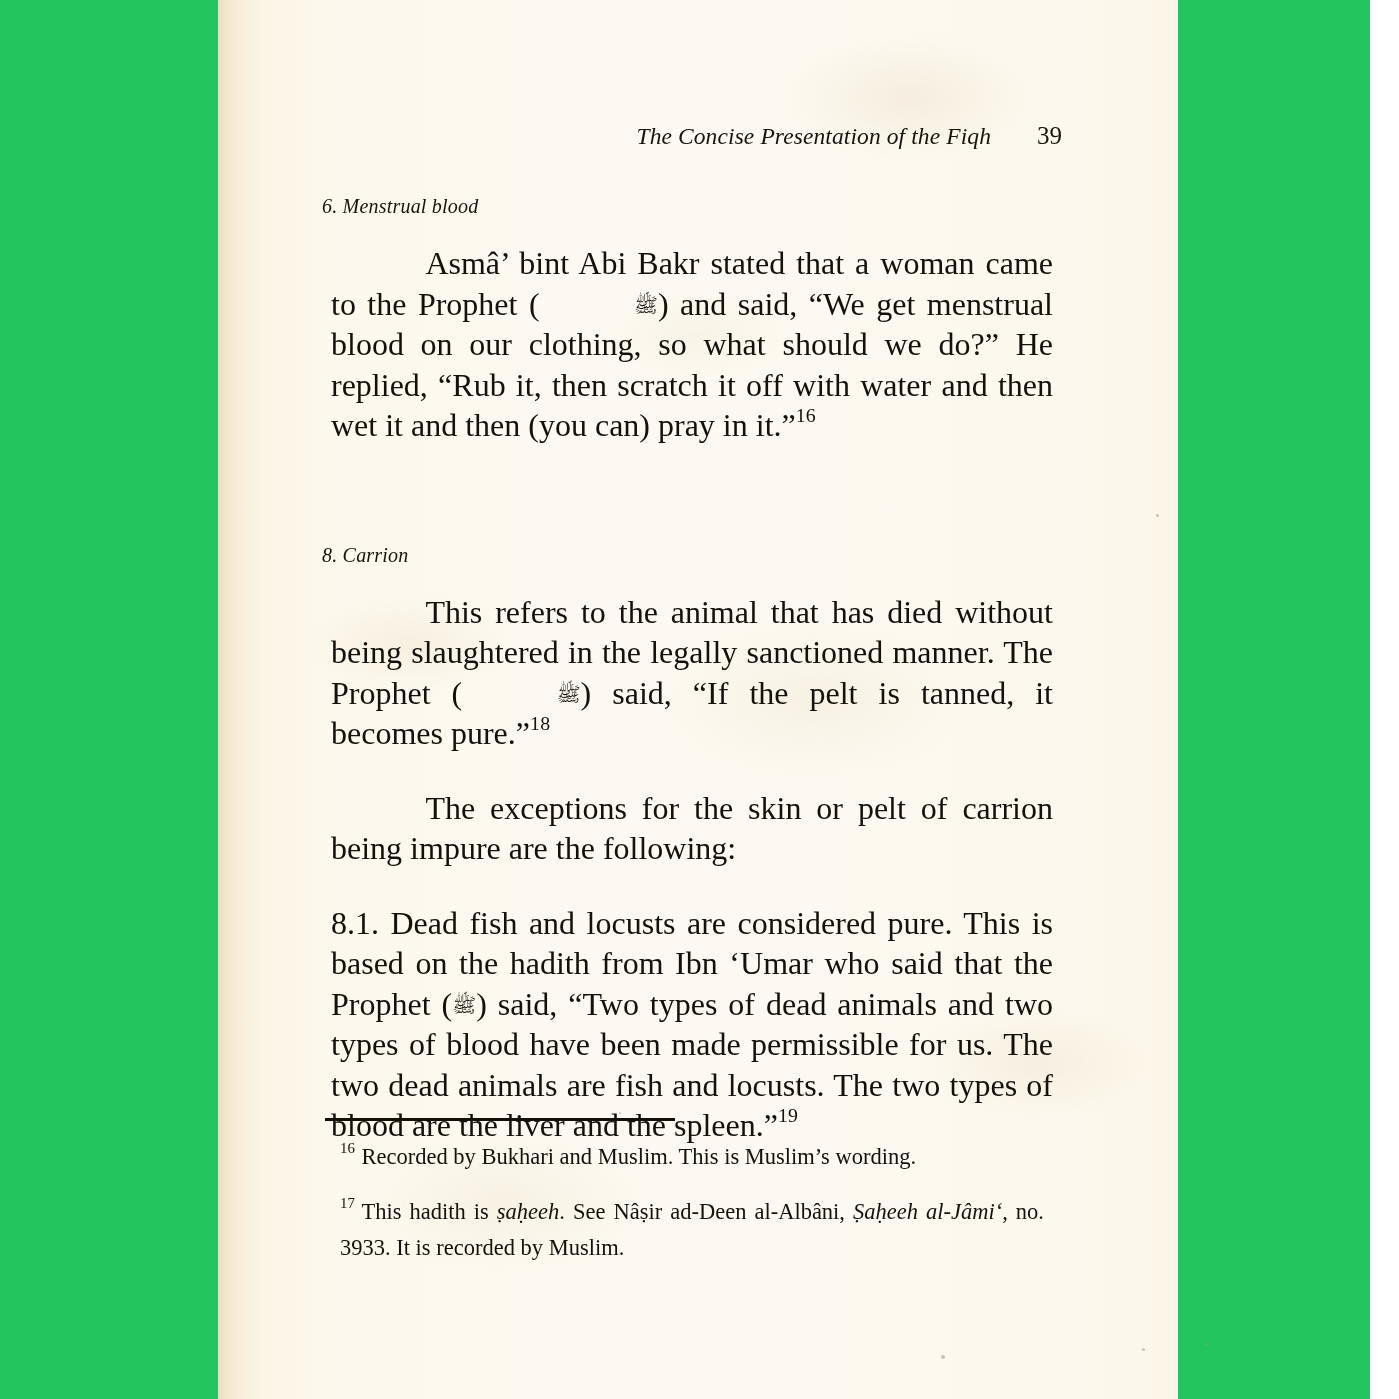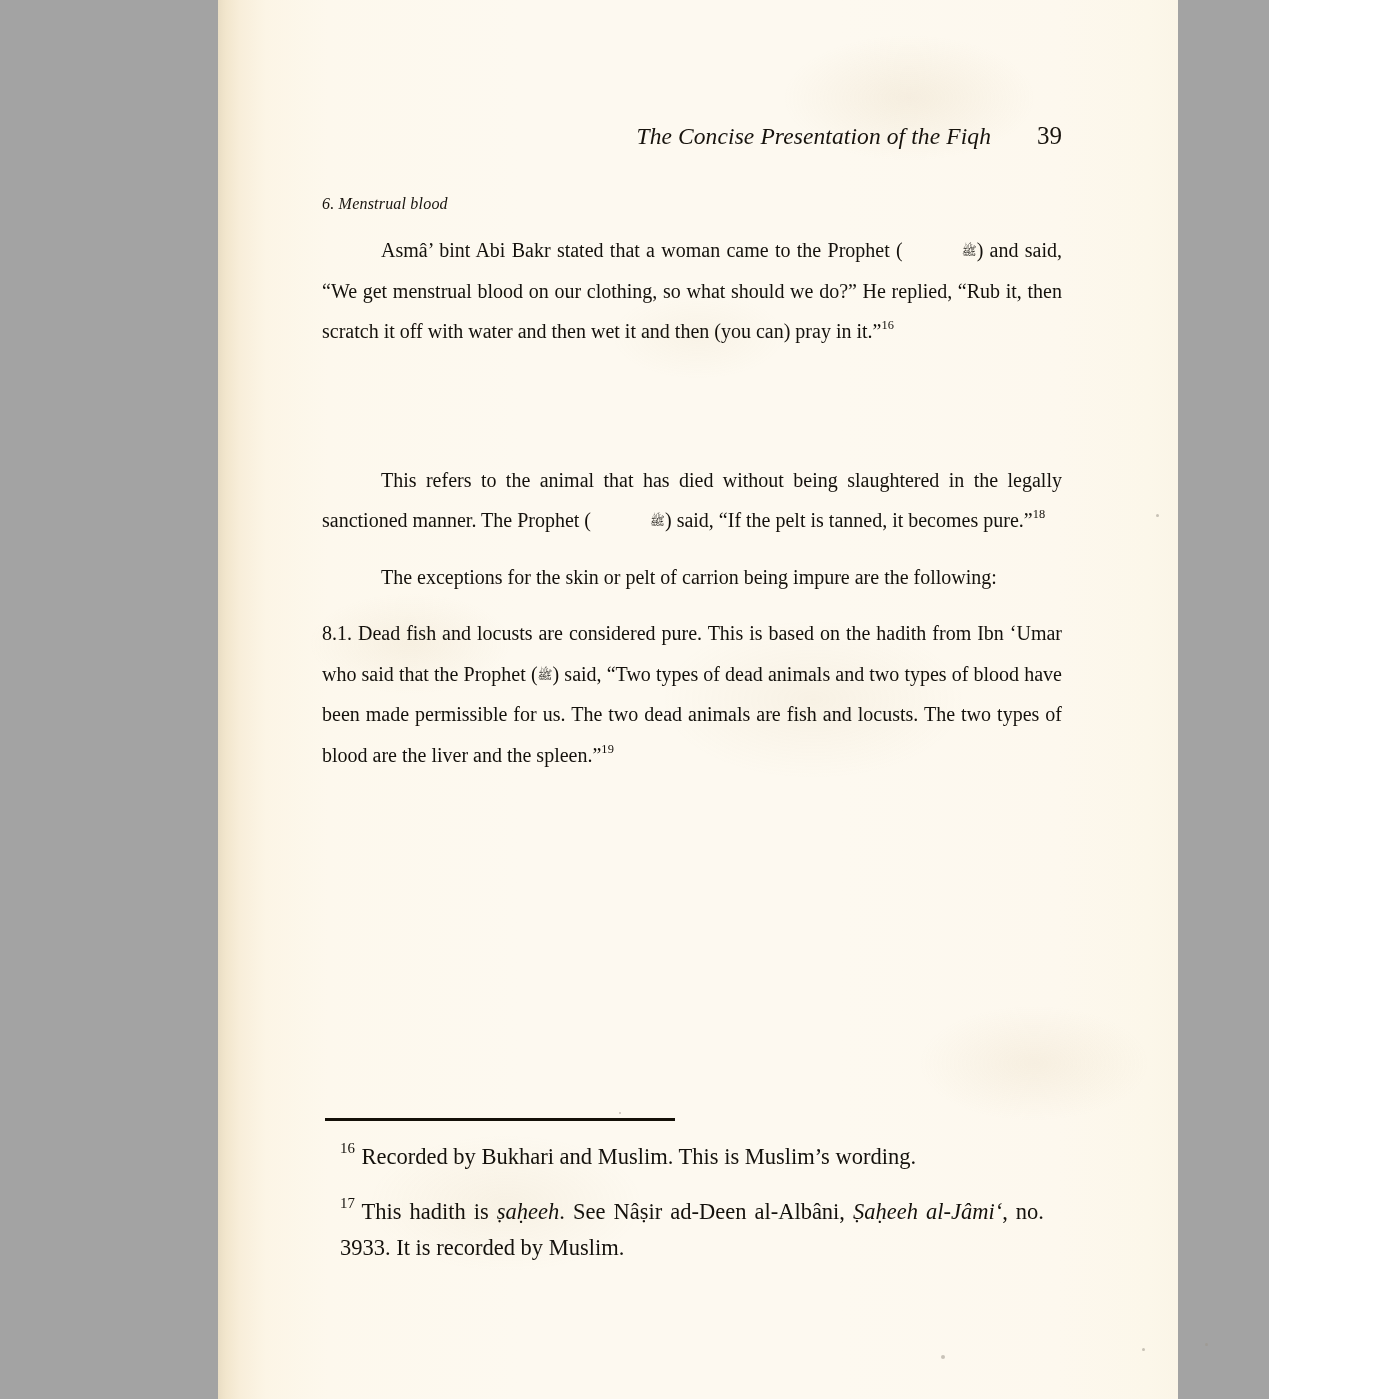--- a/index.html
+++ b/index.html
@@ -6,23 +6,23 @@
     margin: 0;
     padding: 0;
     width: 1399px;
     height: 1399px;
     background: #ffffff;
     overflow: hidden;
   }
 
   #scan {
     position: relative;
-    width: 1269px;
-    height: 1399px;
-    background: #a3a3a3;
+    width: 1370px;
+    height: 1399px;
+    background: #22c55e;
     text-decoration: underline;
   }
 
   
   #page-sheet {
     position: absolute;
     left: 218px;
     top: 0;
     width: 960px;
     height: 1399px;
@@ -93,29 +93,29 @@
     position: absolute;
     top: 196px;
     left: 0;
     width: 740px;
   }
 
   h2.sub-head {
     margin: 0;
     font-weight: normal;
     font-style: italic;
-    font-size: 16px;
+    font-size: 20px;
     line-height: 1.0;
     letter-spacing: 0.2px;
     color: #17130d;
   }
 
   p.para {
-    margin: 0;
-    font-size: 20px;
+    margin: 9px;
+    font-size: 32px;
     line-height: 40.5px;
     text-align: justify;
     text-justify: inter-word;
     color: #14110c;
     -webkit-hyphens: none;
     hyphens: none;
   }
   p.para.indent { text-indent: 2.95em; }
 
   
@@ -194,20 +194,21 @@
       <span class="rh-page">39</span>
     </div>
 
     <div id="body-col">
         <h2 class="sub-head">6. Menstrual blood</h2>
         <div class="gap-head-to-para"></div>
         <p class="para indent">Asmâ’ bint Abi Bakr stated that a woman came to the Prophet (<span class="honorific">ﷺ</span>) and said, “We get menstrual blood on our clothing, so what should we do?” He replied, “Rub it, then scratch it off with water and then wet it and then (you can) pray in it.”<sup class="fn">16</sup></p>
         <div class="gap-para-to-head"></div>
         <div class="gap-head-to-para"></div>
         <div class="gap-para-to-head"></div>
+        <h2 class="sub-head">8. Carrion</h2>
         <div class="gap-head-to-para"></div>
         <p class="para indent">This refers to the animal that has died without being slaughtered in the legally sanctioned manner. The Prophet (<span class="honorific">ﷺ</span>) said, “If the pelt is tanned, it becomes pure.”<sup class="fn">18</sup></p>
         <div class="gap-para-to-para"></div>
         <p class="para indent">The exceptions for the skin or pelt of carrion being impure are the following:</p>
         <div class="gap-para-to-para"></div>
         <p class="para">8.1. Dead fish and locusts are considered pure. This is based on the hadith from Ibn ‘Umar who said that the Prophet (<span class="honorific">ﷺ</span>) said, “Two types of dead animals and two types of blood have been made permissible for us. The two dead animals are fish and locusts. The two types of blood are the liver and the spleen.”<sup class="fn">19</sup></p>
       </div>
 
     <div id="footnotes">
       <div id="fn-rule"></div>

